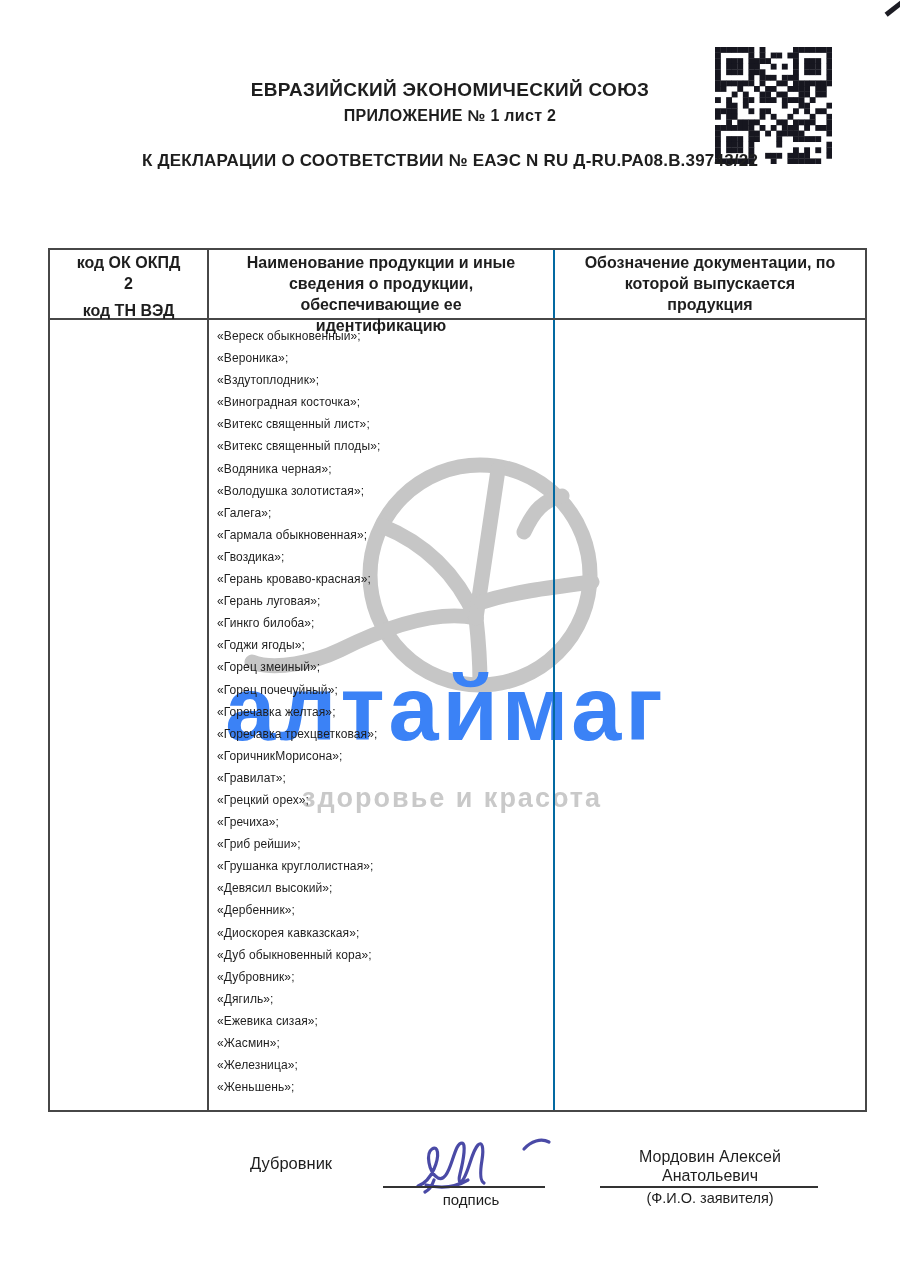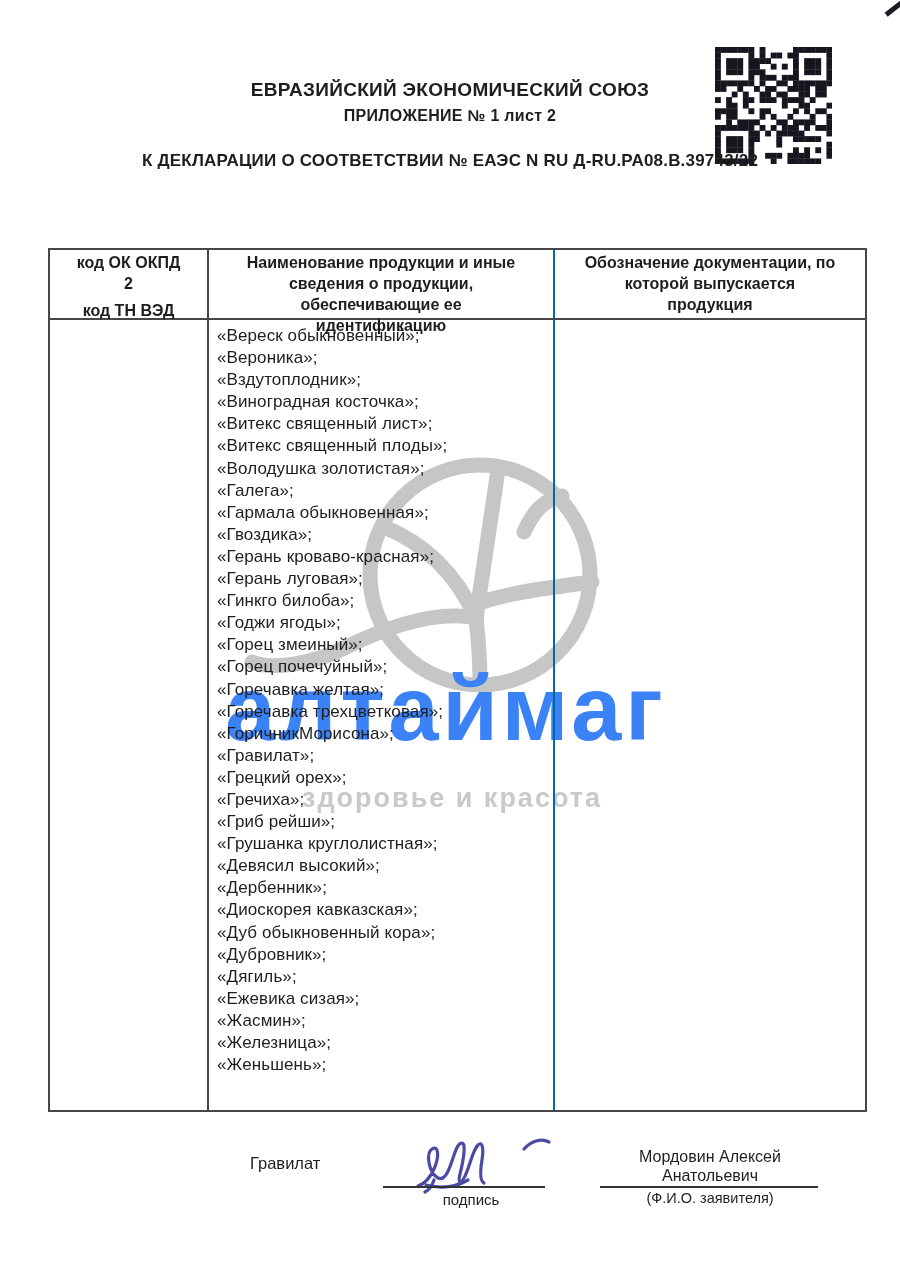--- a/index.html
+++ b/index.html
@@ -28,21 +28,21 @@
     border:2px solid #474747;}
   .row{display:flex;}
   .row.head{height:68px;border-bottom:2px solid #474747;}
   .row.body{height:790px;}
   .c1{width:159px;border-right:2px solid #474747;box-sizing:border-box;}
   .c2{width:346px;border-right:2px solid #0369a1;box-sizing:border-box;}
   .c3{flex:1;box-sizing:border-box;}
   .head .cell{display:flex;flex-direction:column;align-items:center;justify-content:flex-start;
     font-weight:bold;font-size:16px;line-height:21px;text-align:center;padding:2px 26px;}
   .frac-line{display:block;width:118px;height:2px;background:#2b2b2b;margin:3px 0;}
-  .product-list{padding:5px 0 0 8px;font-size:17px;line-height:22.1px;letter-spacing:.1px;}
+  .product-list{padding:5px 0 0 8px;font-size:12px;line-height:22.1px;letter-spacing:.1px;}
   .product-item{white-space:nowrap;}
   
   .ft{position:absolute;z-index:3;}
   .applicant{left:250px;top:1154px;font-size:16.5px;}
   .sig-img{left:412px;top:1134px;width:155px;height:60px;}
   .sig-line{left:383px;top:1186px;width:162px;height:2px;background:#333;}
   .sig-caption{left:390px;top:1191px;width:162px;text-align:center;font-size:15px;}
   .name-block{left:592px;top:1147px;width:236px;text-align:center;font-size:16px;line-height:19px;}
   .name-line{left:600px;top:1186px;width:218px;height:2px;background:#333;}
   .name-caption{left:592px;top:1190px;width:236px;text-align:center;font-size:14.5px;}
@@ -320,20 +320,21 @@
     </div>
     <div class="row body">
       <div class="c1"></div>
       <div class="c2 product-list">
           <div class="product-item">«Вереск обыкновенный»;</div>
           <div class="product-item">«Вероника»;</div>
           <div class="product-item">«Вздутоплодник»;</div>
           <div class="product-item">«Виноградная косточка»;</div>
           <div class="product-item">«Витекс священный лист»;</div>
           <div class="product-item">«Витекс священный плоды»;</div>
+          <div class="product-item">«Водяника черная»;</div>
           <div class="product-item">«Володушка золотистая»;</div>
           <div class="product-item">«Галега»;</div>
           <div class="product-item">«Гармала обыкновенная»;</div>
           <div class="product-item">«Гвоздика»;</div>
           <div class="product-item">«Герань кроваво-красная»;</div>
           <div class="product-item">«Герань луговая»;</div>
           <div class="product-item">«Гинкго билоба»;</div>
           <div class="product-item">«Годжи ягоды»;</div>
           <div class="product-item">«Горец змеиный»;</div>
           <div class="product-item">«Горец почечуйный»;</div>
@@ -353,21 +354,21 @@
           <div class="product-item">«Дягиль»;</div>
           <div class="product-item">«Ежевика сизая»;</div>
           <div class="product-item">«Жасмин»;</div>
           <div class="product-item">«Железница»;</div>
           <div class="product-item">«Женьшень»;</div>
         </div>
       <div class="c3"></div>
     </div>
   </div>
 
-  <div class="ft applicant">Гравилат</div>
+  <div class="ft applicant">Дубровник</div>
 
   <svg class="ft sig-img" style="position:absolute;" viewBox="0 0 155 60" fill="none" stroke="#4a4aa6" stroke-width="3.2" stroke-linecap="round">
     <path d="M6,52 C12,50 18,44 22,35 C28,21 26,11 20,15 C14,19 16,38 26,44 C32,47 36,39 40,27 C44,15 46,9 50,9 C54,9 52,24 48,40 C46,48 48,51 52,44 C58,33 60,17 66,11 C70,7 72,13 70,26 C68,38 68,47 72,49"></path>
     <path d="M14,51 C30,55 44,53 56,46"></path>
     <path d="M22,46 C20,52 17,56 13,58"></path>
     <path d="M112,15 C119,7 129,4 137,8"></path>
   </svg>
   <div class="ft sig-line"></div>
   <div class="ft sig-caption">подпись</div>
 

